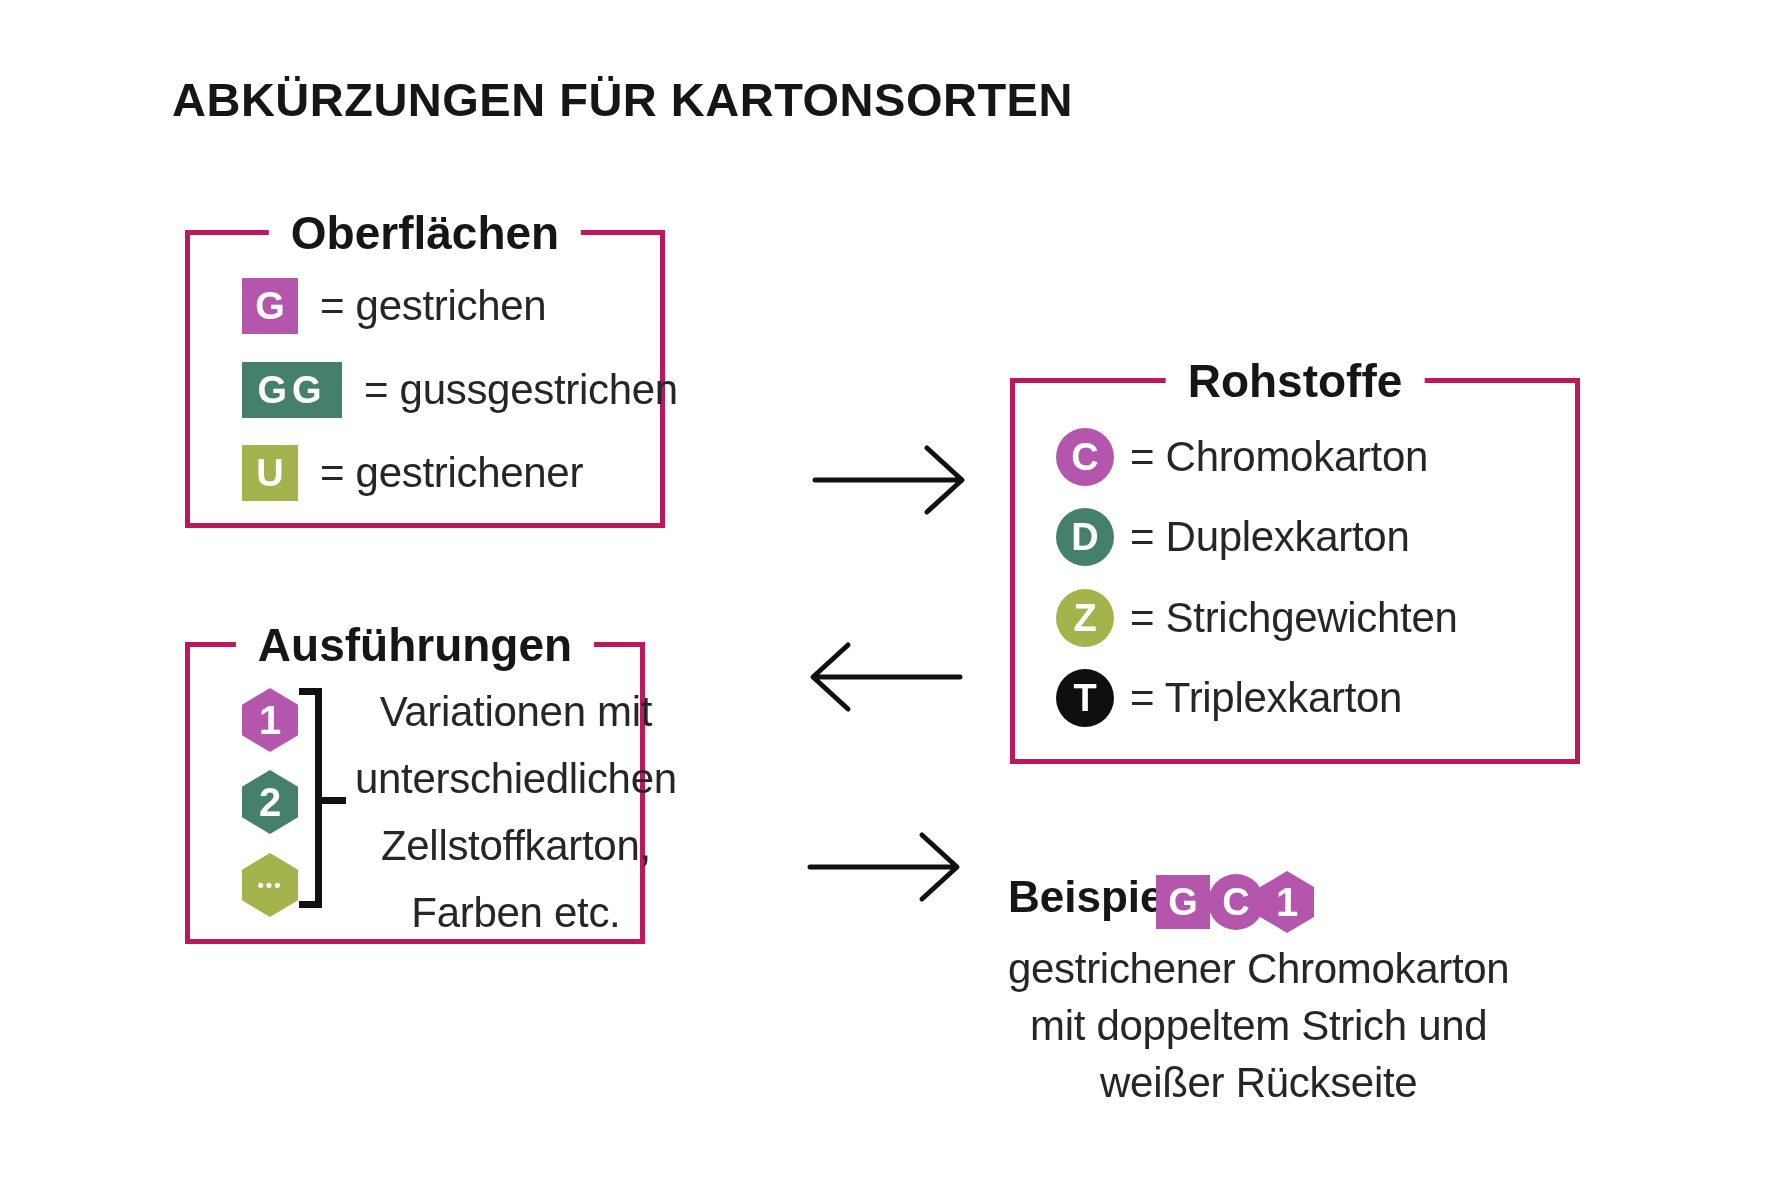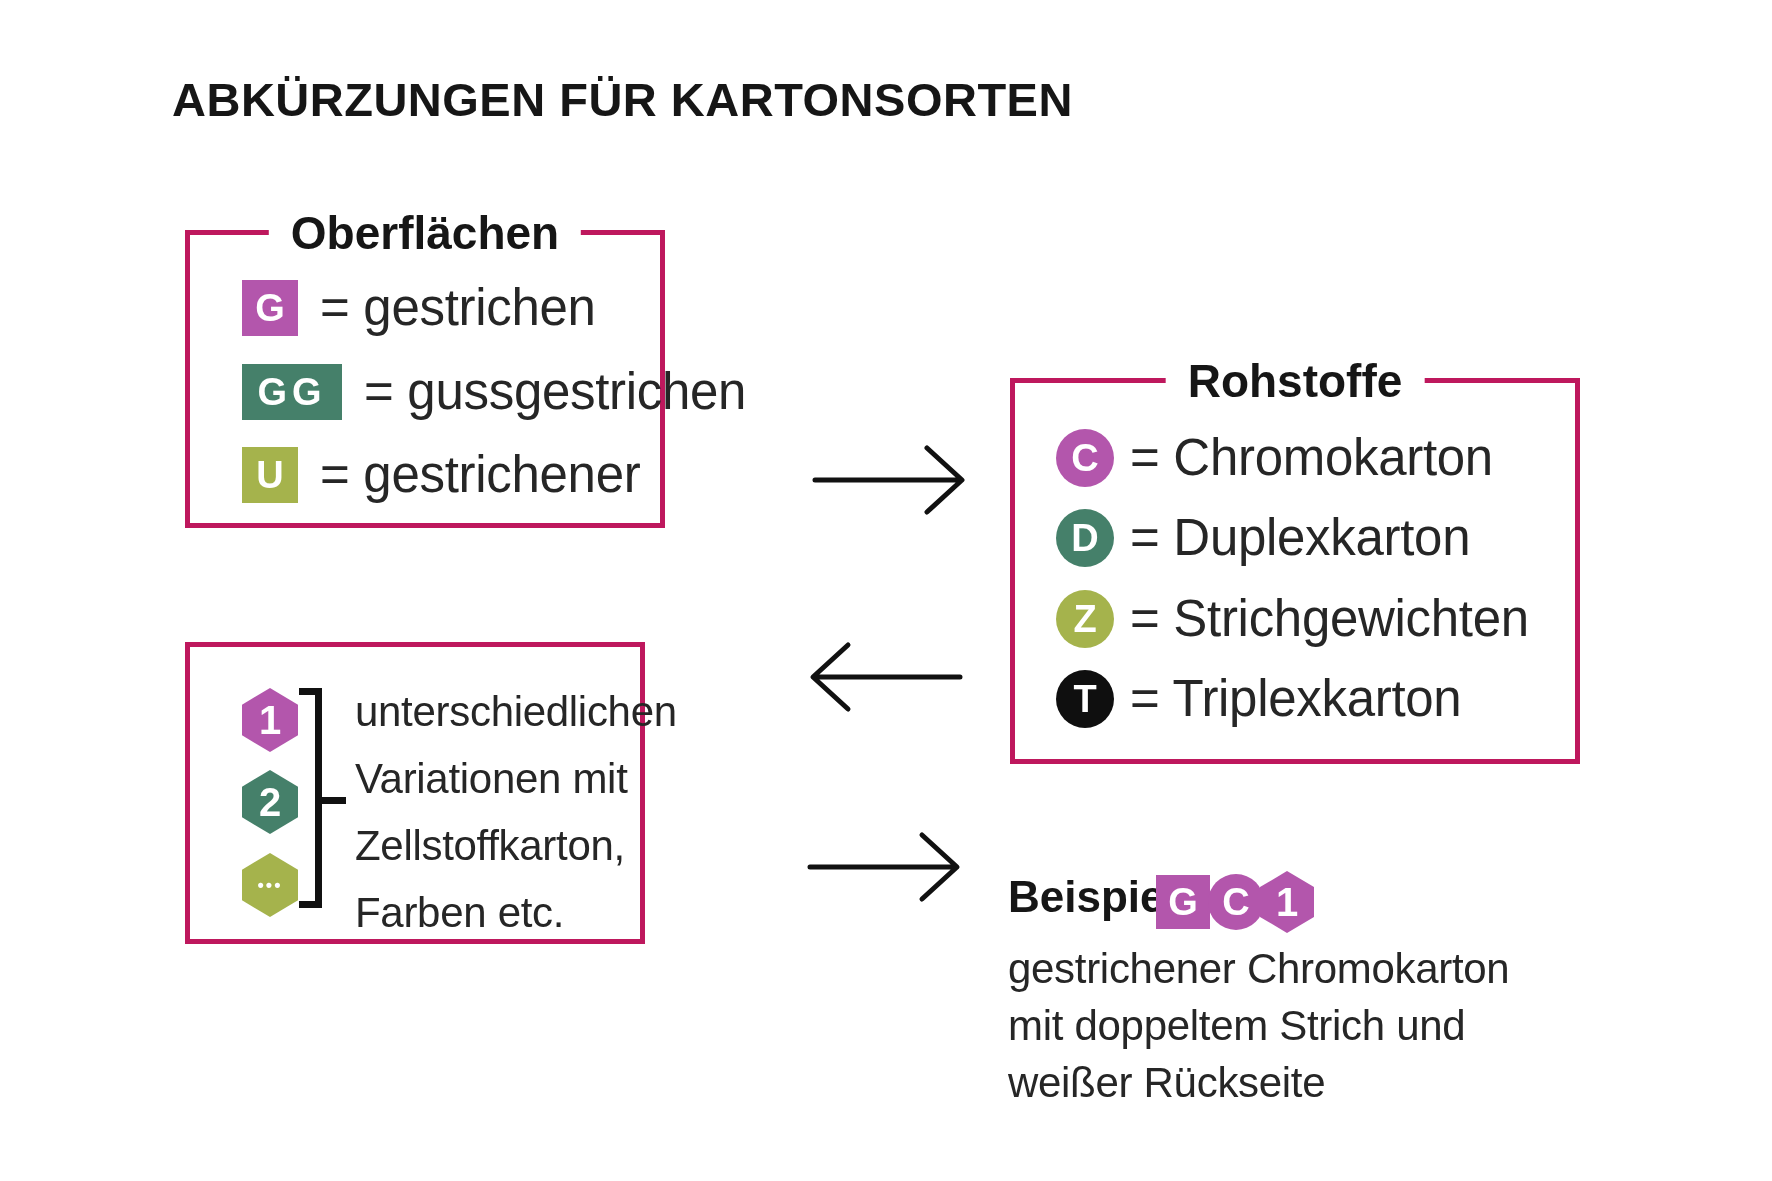--- a/index.html
+++ b/index.html
@@ -1,36 +1,36 @@
 <!DOCTYPE html>
 <html><head>
 <meta charset="utf-8">
 <style>
   html,body{margin:0;padding:0;background:#ffffff;}
   .canvas{
     position:relative;width:1772px;height:1181px;background:#ffffff;overflow:hidden;
-    font-family:"Liberation Sans", sans-serif;color:#1d1d1d;
+    font-family:"Liberation Sans", sans-serif;color:#1d1d1d;text-align:center;
   }
   .page-title{
     position:absolute;left:172px;top:72px;margin:0;
     font-size:47px;font-weight:700;letter-spacing:0.5px;color:#161616;white-space:nowrap;
   }
   .box{
     position:absolute;border:5px solid #be185d;box-sizing:border-box;background:#fff;
   }
   .box-oberflaechen{left:185px;top:230px;width:480px;height:298px;}
   .box-rohstoffe{left:1010px;top:378px;width:570px;height:386px;}
   .box-ausfuehrungen{left:185px;top:642px;width:460px;height:302px;}
   .box-title{
     position:absolute;top:0;left:50%;transform:translate(-50%,-54%);
     background:#fff;padding:0 22px;font-size:46px;font-weight:700;
     white-space:nowrap;color:#161616;line-height:1.1;
   }
   .row{position:absolute;display:flex;align-items:center;}
-  .row .eq-label{font-size:51px;color:#262626;white-space:nowrap;letter-spacing:-0.3px;}
+  .row .eq-label{font-size:42px;color:#262626;white-space:nowrap;letter-spacing:-0.3px;}
   .gap22{gap:22px;} .gap16{gap:16px;}
   .badge{
     display:flex;align-items:center;justify-content:center;flex:0 0 auto;
     color:#ffffff;font-weight:700;font-size:38px;line-height:1;
   }
   .sq{width:56px;height:56px;}
   .rect{width:100px;height:56px;letter-spacing:5px;}
   .circle{width:58px;height:58px;border-radius:50%;}
   .hex{width:56px;height:64px;clip-path:polygon(50% 0%,100% 26%,100% 74%,50% 100%,0% 74%,0% 26%);font-size:40px;}
   .hex-dots{font-size:18px;letter-spacing:2px;}
@@ -101,31 +101,32 @@
       <span class="eq-label">= Strichgewichten</span>
     </div>
 
     <div class="row gap16" style="left:41px;top:286px;">
       <span class="badge circle c-black">T</span>
       <span class="eq-label">= Triplexkarton</span>
     </div>
   </section>
 
   <section class="box box-ausfuehrungen">
+    <div class="box-title">Ausführungen</div>
 
     <span class="badge hex c-purple" style="position:absolute;left:52px;top:41px;">1</span>
     <span class="badge hex c-green" style="position:absolute;left:52px;top:123px;">2</span>
     <span class="badge hex hex-dots c-olive" style="position:absolute;left:52px;top:206px;">•••</span>
 
     <div class="bracket"></div>
     <div class="bracket-tick"></div>
 
     <div class="desc desc-ausfuehrungen">
+      <div>Variationen mit</div>
       <div>unterschiedlichen</div>
-      <div>Variationen mit</div>
       <div>Zellstoffkarton,</div>
       <div>Farben etc.</div>
     </div>
   </section>
 
   <svg class="arrow" style="left:805px;top:440px;" viewBox="0 0 170 80">
     <path d="M10 40 H155 M122 8 L157 40 L122 72" fill="none" stroke="#111" stroke-width="5" stroke-linecap="round" stroke-linejoin="round"></path>
   </svg>
   <svg class="arrow" style="left:800px;top:637px;" viewBox="0 0 170 80">
     <path d="M160 40 H15 M48 8 L13 40 L48 72" fill="none" stroke="#111" stroke-width="5" stroke-linecap="round" stroke-linejoin="round"></path>

